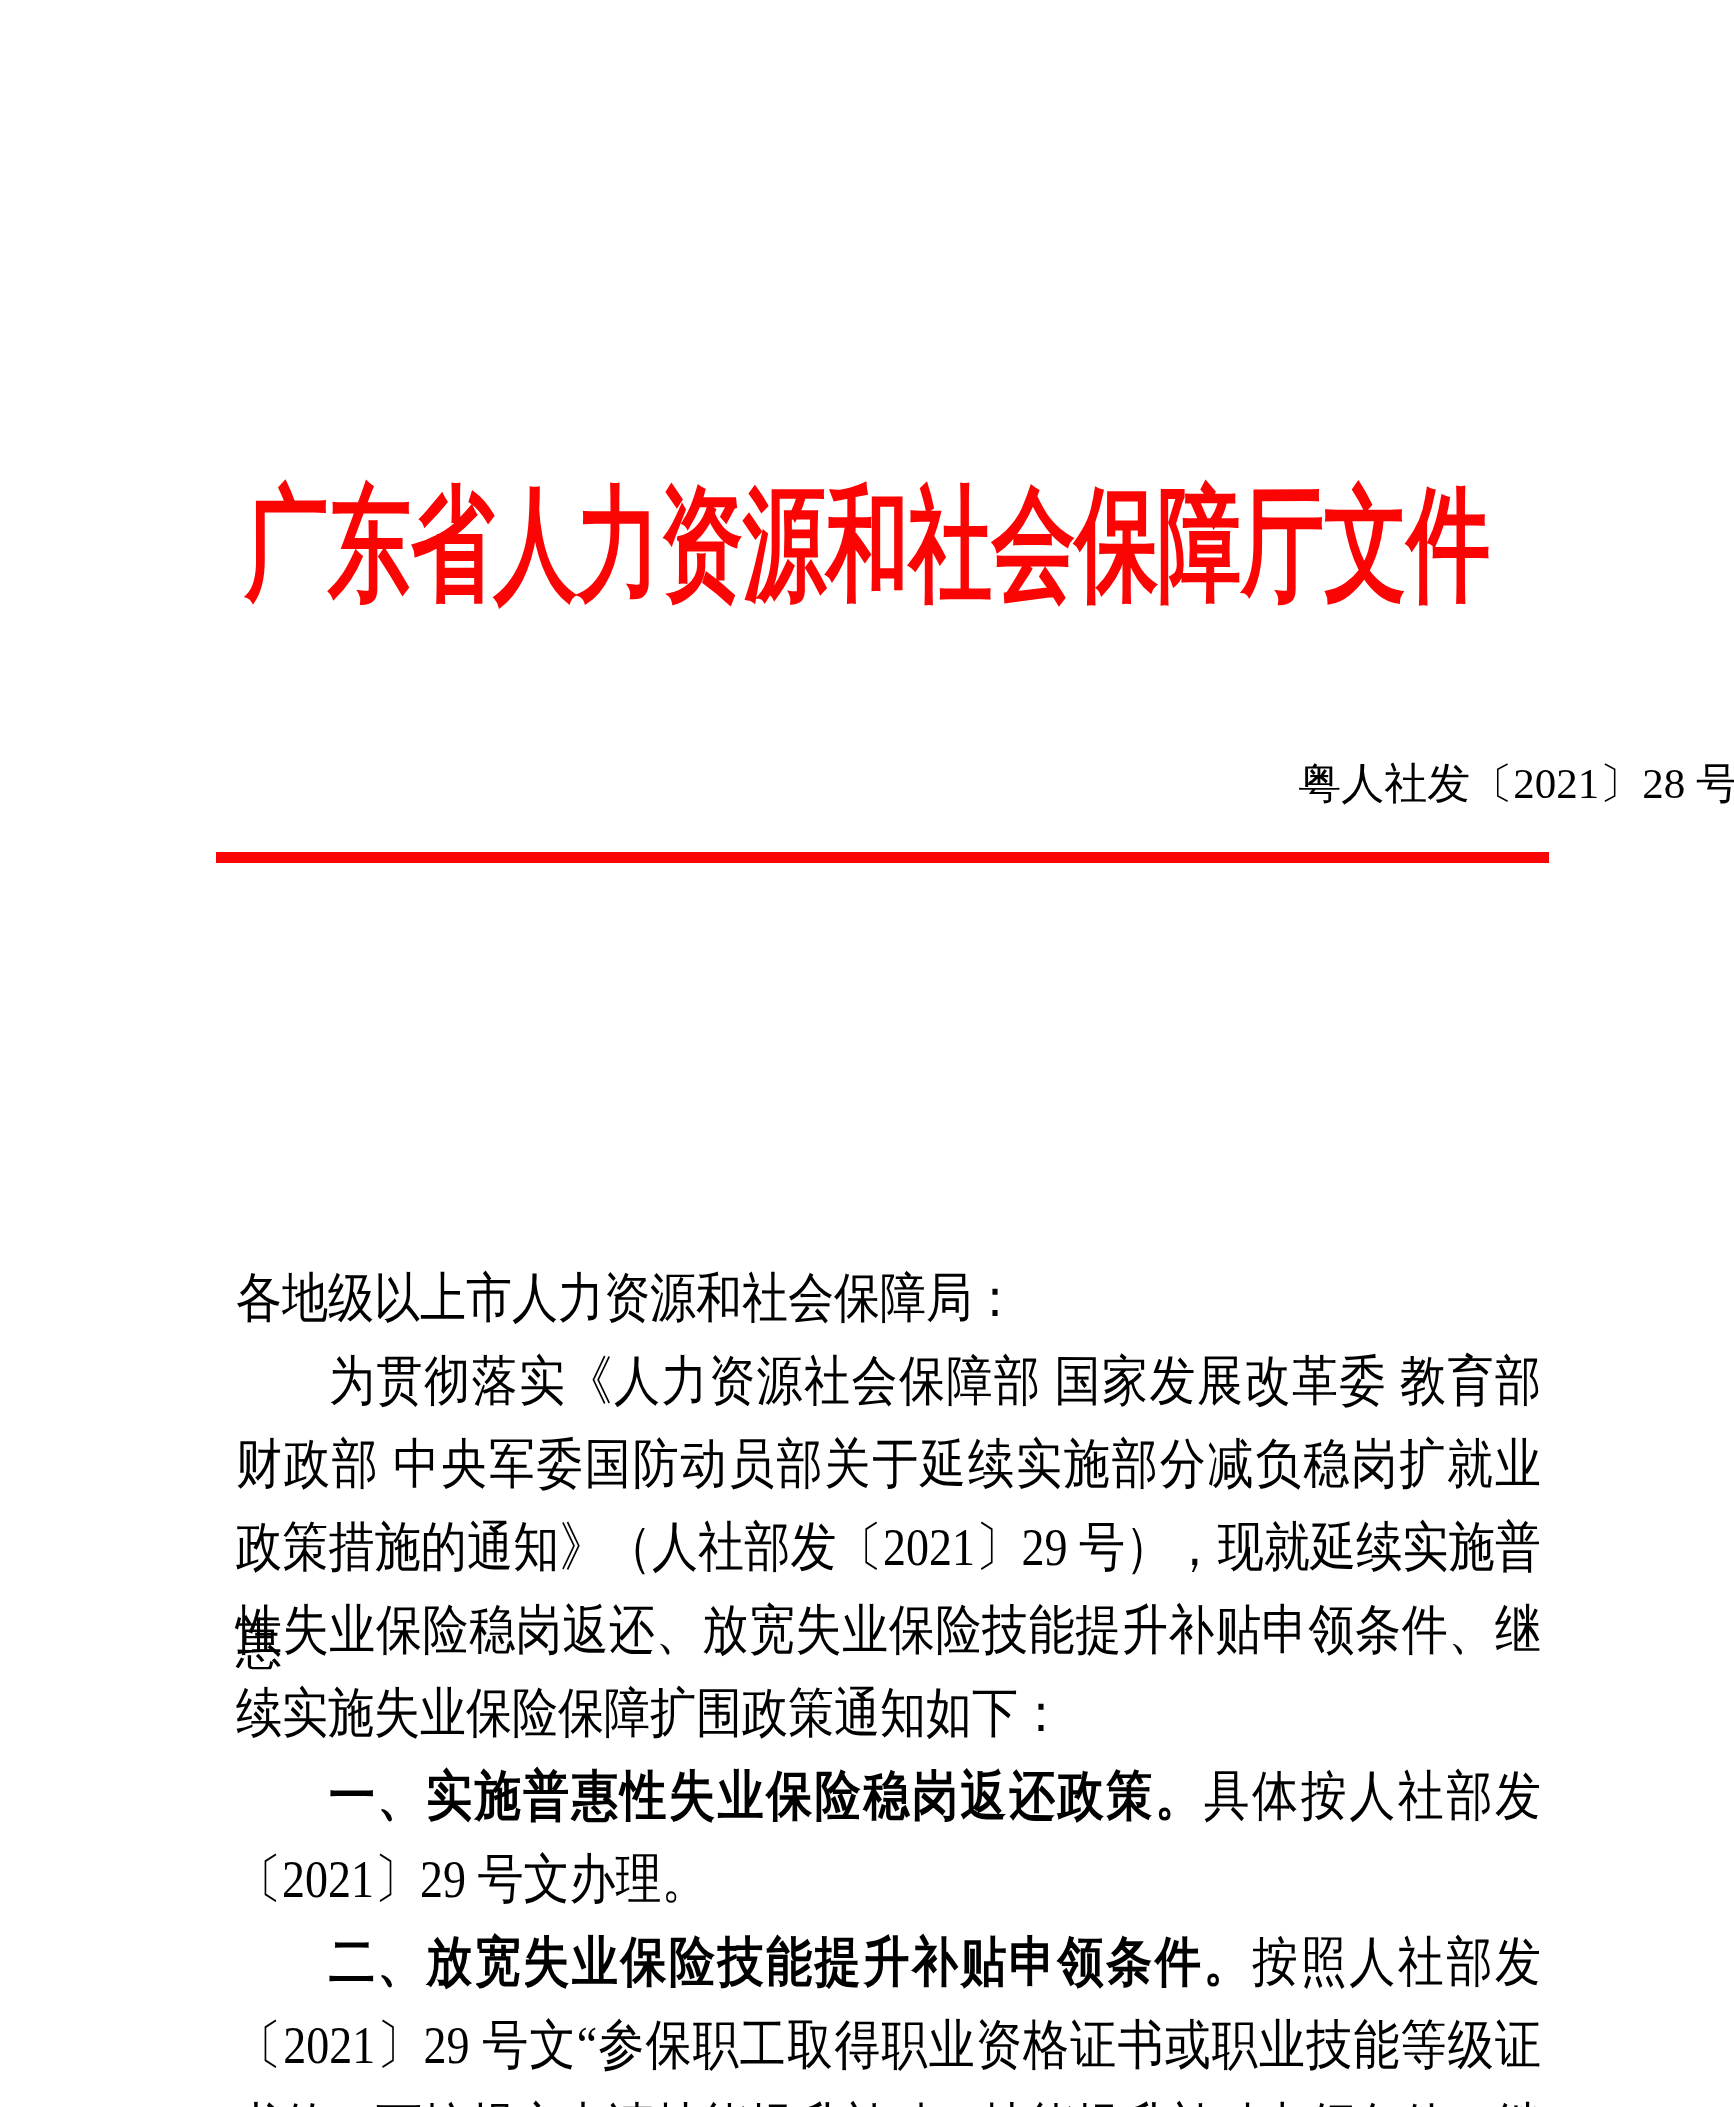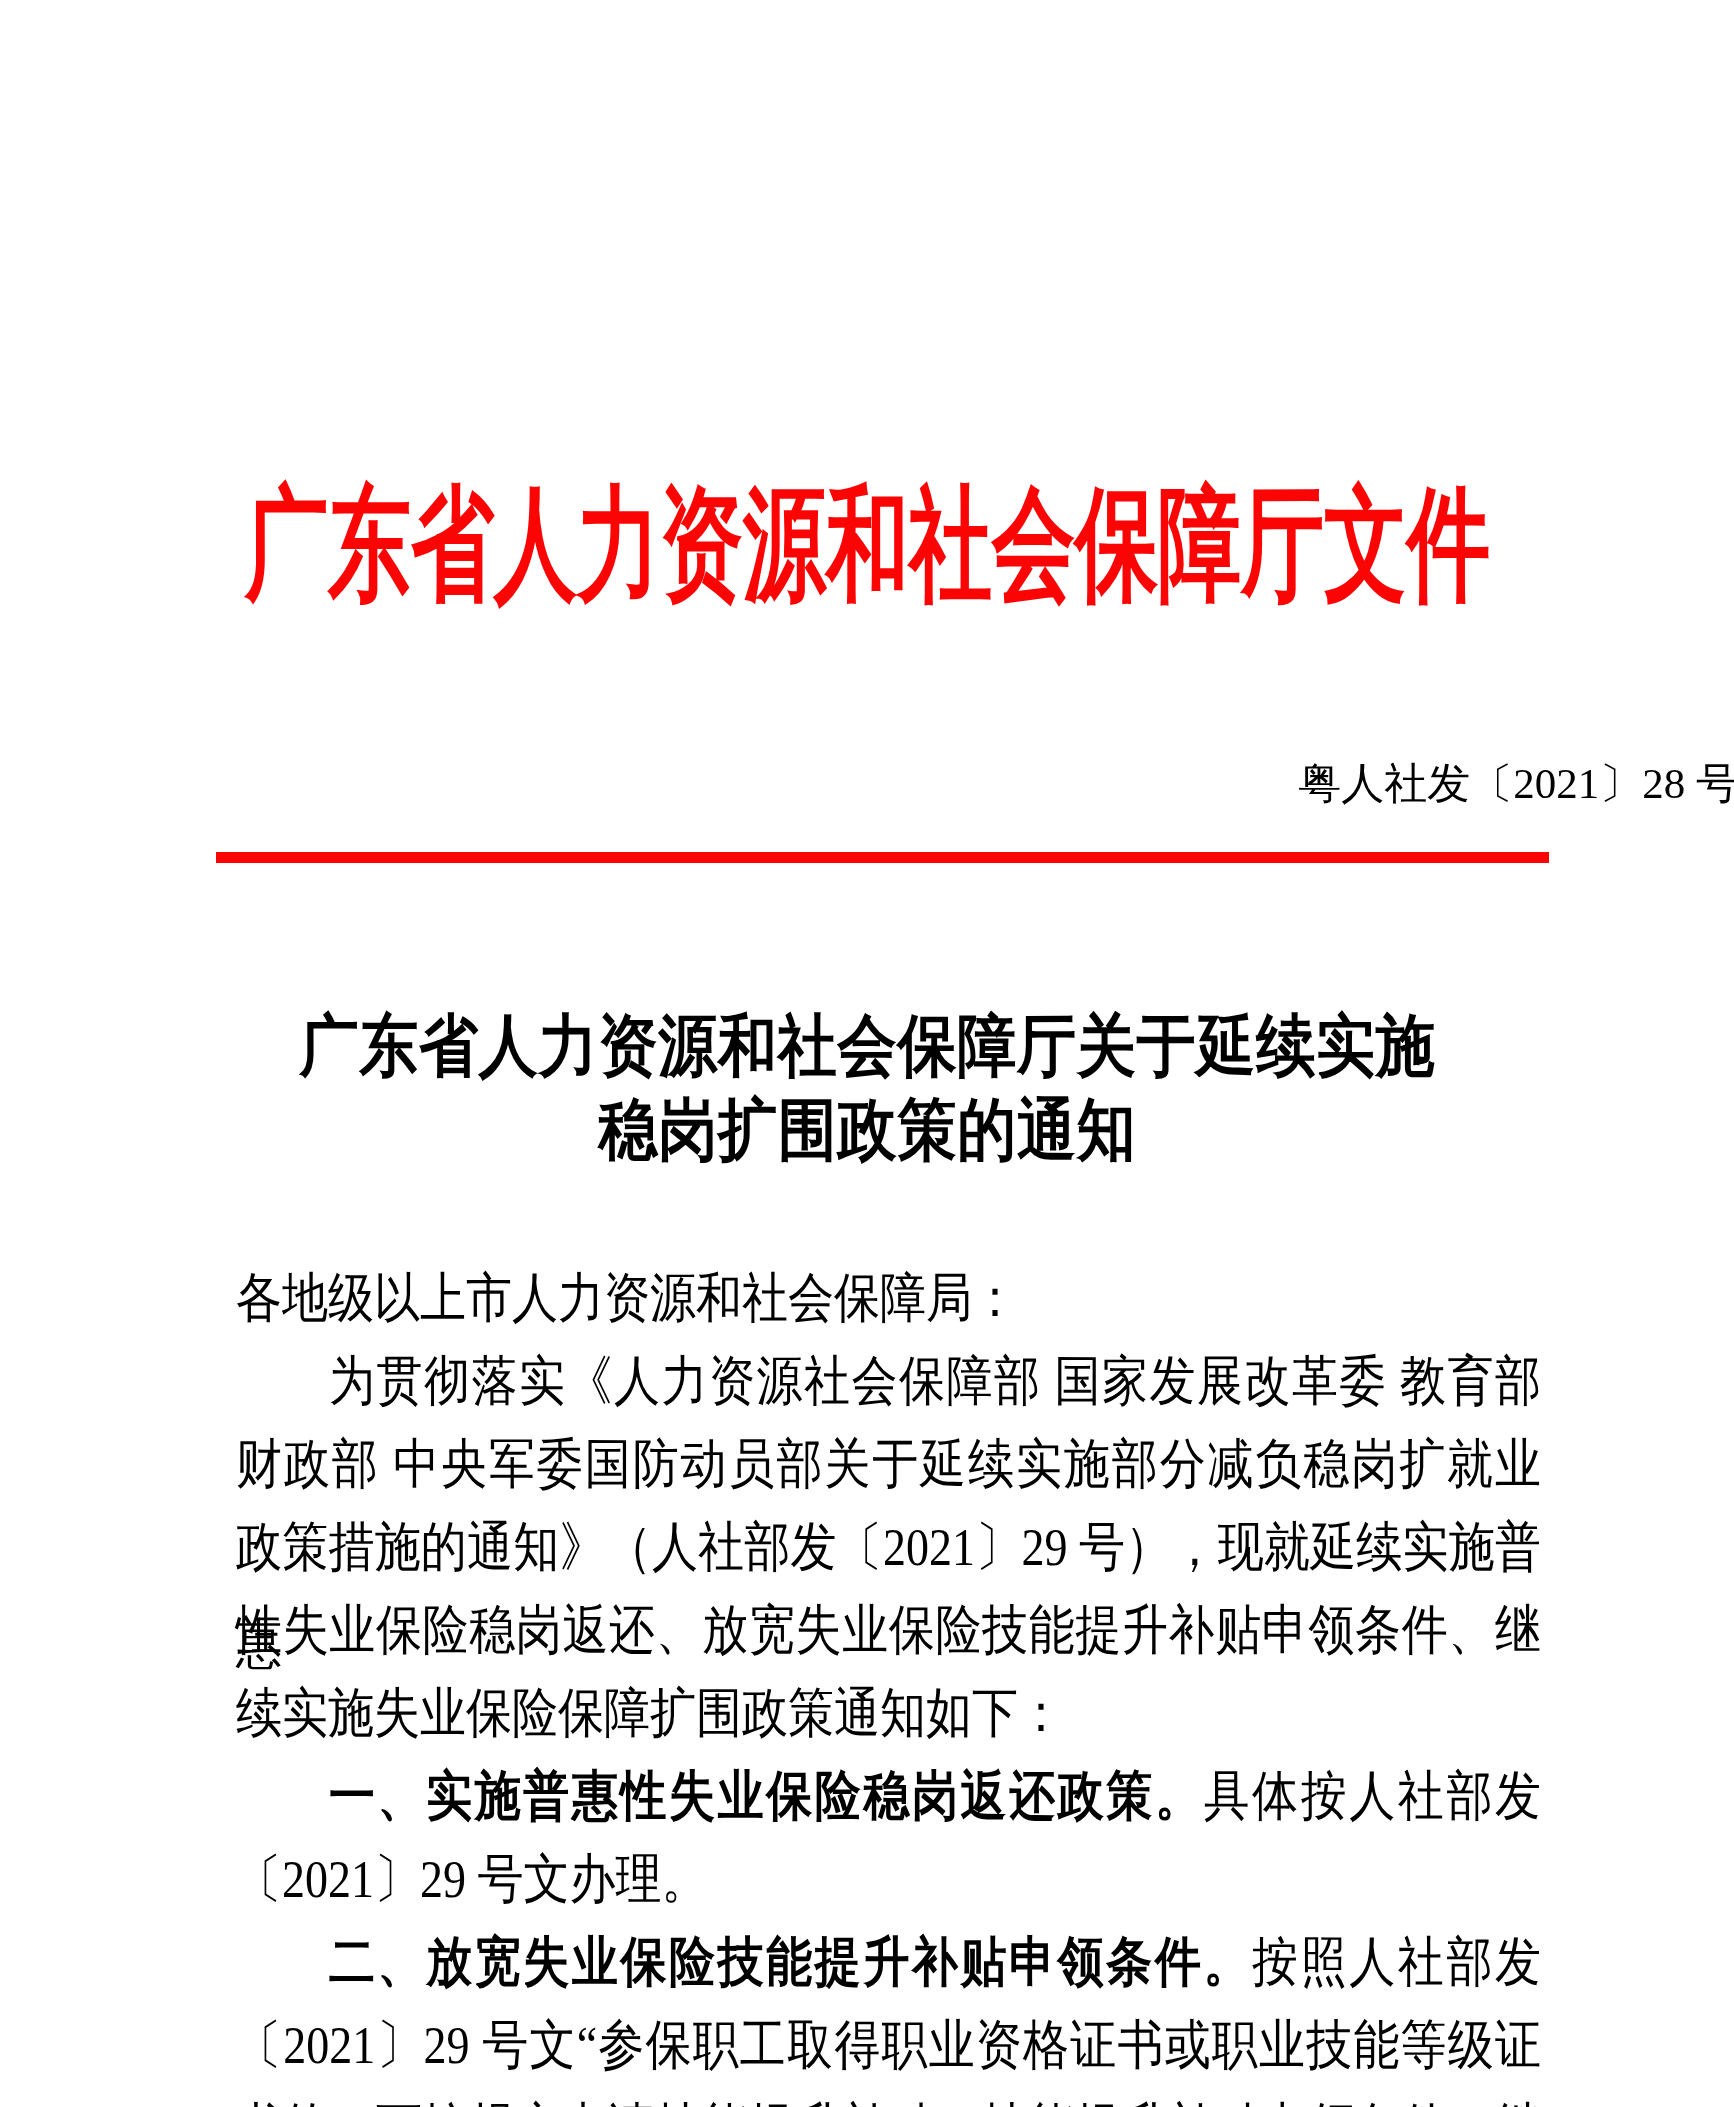--- a/index.html
+++ b/index.html
@@ -100,24 +100,20 @@
 <body>
 
 <div class="page">
 
   <div class="banner" style="color: rgb(251, 4, 4);">广东省人力资源和社会保障厅文件</div>
 
   <div class="doc-number">粤人社发〔2021〕28 号</div>
 
   <div class="red-rule" style="background-color: rgb(251, 4, 4);"></div>
 
-  <div class="doc-title">
-    <div class="title-line">广东省人力资源和社会保障厅关于延续实施</div>
-    <div class="title-line">稳岗扩围政策的通知</div>
-  </div>
 
   <div class="body-text">
       <div class="body-line">各地级以上市人力资源和社会保障局：</div>
       <div class="body-line justify indent">为贯彻落实《人力资源社会保障部 国家发展改革委 教育部</div>
       <div class="body-line justify">财政部 中央军委国防动员部关于延续实施部分减负稳岗扩就业</div>
       <div class="body-line justify">政策措施的通知》（人社部发〔2021〕29 号），现就延续实施普惠</div>
       <div class="body-line justify">性失业保险稳岗返还、放宽失业保险技能提升补贴申领条件、继</div>
       <div class="body-line">续实施失业保险保障扩围政策通知如下：</div>
       <div class="body-line justify indent"><span class="hei">一、实施普惠性失业保险稳岗返还政策。</span>具体按人社部发</div>
       <div class="body-line">〔2021〕29 号文办理。</div>

